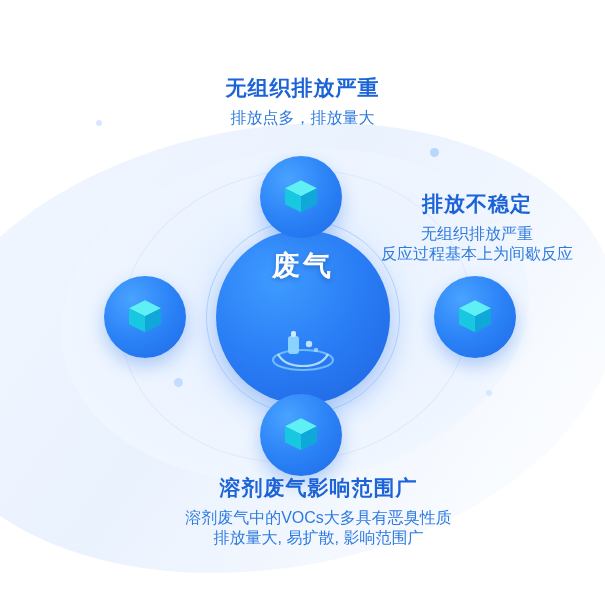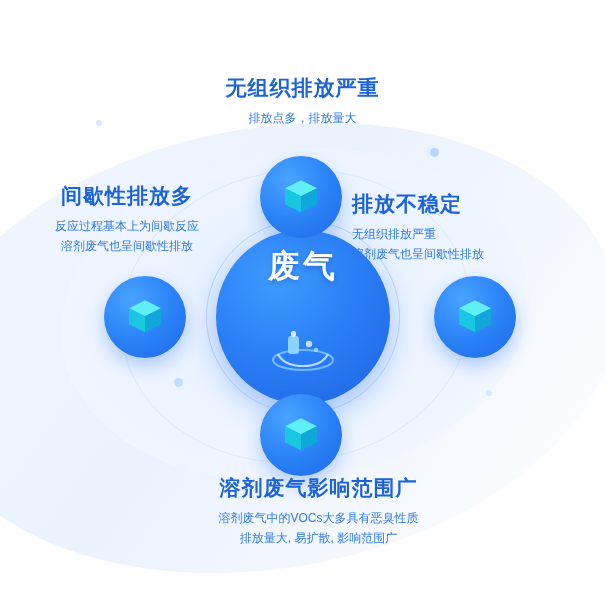--- a/index.html
+++ b/index.html
@@ -94,21 +94,21 @@
     border-radius: 50%;
     border: 1px solid rgba(120,175,255,0.45);
   }
   .center-text {
     position: absolute;
     left: 216px;
     top: 246px;
     width: 174px;
     text-align: center;
     color: #ffffff;
-    font-size: 32px;
+    font-size: 28px;
     font-weight: bold;
     line-height: 40px;
     letter-spacing: 3px;
     text-shadow: 0 2px 5px rgba(10,50,130,0.35);
   }
   .center-icon {
     position: absolute;
     left: 268px;
     top: 330px;
     width: 70px;
@@ -143,33 +143,33 @@
   .label-title {
     font-size: 21px;
     font-weight: bold;
     color: #1b63d6;
     letter-spacing: 1px;
     line-height: 28px;
     white-space: nowrap;
   }
   .label-desc {
     margin-top: 6px;
-    font-size: 12px;
+    font-size: 16px;
     color: #2f7be0;
     line-height: 20px;
     white-space: nowrap;
   }
 
   .block-top    { left: 0px;   top: 74px;  width: 605px; }
   .block-left   { left: 2px;   top: 182px; width: 250px; }
   .block-right  { left: 352px; top: 190px; width: 250px; }
   .block-bottom { left: 16px;   top: 474px; width: 605px; }
 
   .label-right .label-title,
-  .label-right .label-desc { text-align: left; }
+  .label-right .label-desc { text-align: center; }
 </style>
 </head>
 <body>
 
 <div id="stage">
 
   <div class="bg-ellipse-outer"></div>
   <div class="bg-ellipse-mid"></div>
   <div class="bg-ring"></div>
   <div class="bg-ring2"></div>
@@ -221,30 +221,25 @@
       <polygon points="4,12 20,20 20,36 4,28" fill="#18c8e0"></polygon>
       <polygon points="36,12 20,20 20,36 36,28" fill="#0fa8d8"></polygon>
     </svg>
   </div>
 
   <div class="label-block block-top">
     <div class="label-title">无组织排放严重</div>
     <div class="label-desc">排放点多，排放量大</div>
   </div>
 
-  <div class="label-block block-left">
-    <div class="label-title">间歇性排放多</div>
-    <div class="label-desc">反应过程基本上为间歇反应</div>
-    <div class="label-desc" style="margin-top:0">溶剂废气也呈间歇性排放</div>
-  </div>
 
   <div class="label-block block-right label-right">
     <div class="label-title">排放不稳定</div>
     <div class="label-desc">无组织排放严重</div>
-    <div class="label-desc" style="margin-top:0">溶剂废气也呈间歇性排放</div>
+    <div class="label-desc" style="margin-top:0">反应过程基本上为间歇反应</div>
   </div>
 
   <div class="label-block block-bottom">
     <div class="label-title">溶剂废气影响范围广</div>
     <div class="label-desc">溶剂废气中的VOCs大多具有恶臭性质</div>
     <div class="label-desc" style="margin-top:0">排放量大, 易扩散, 影响范围广</div>
   </div>
 
 </div>
 

